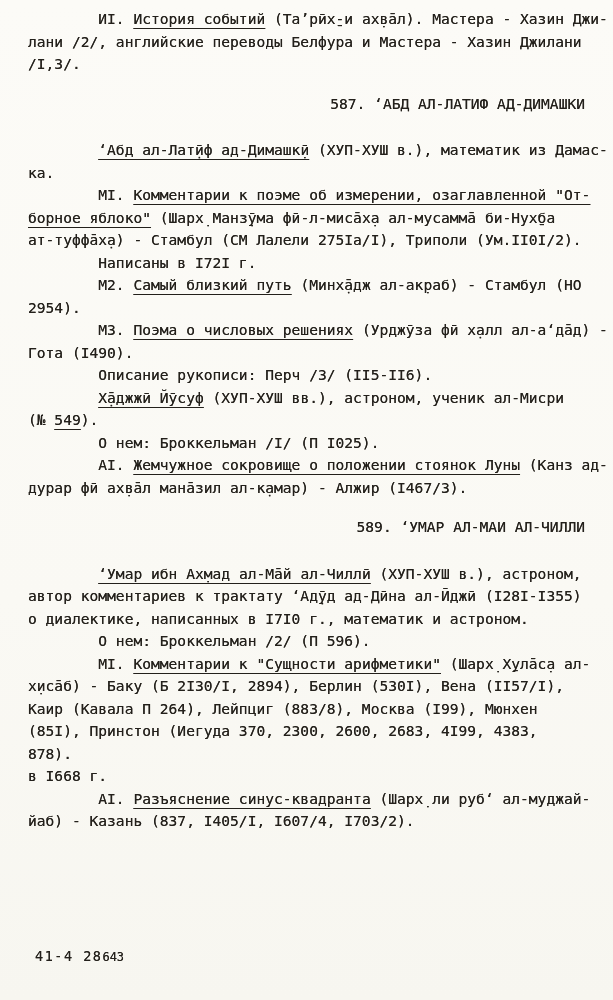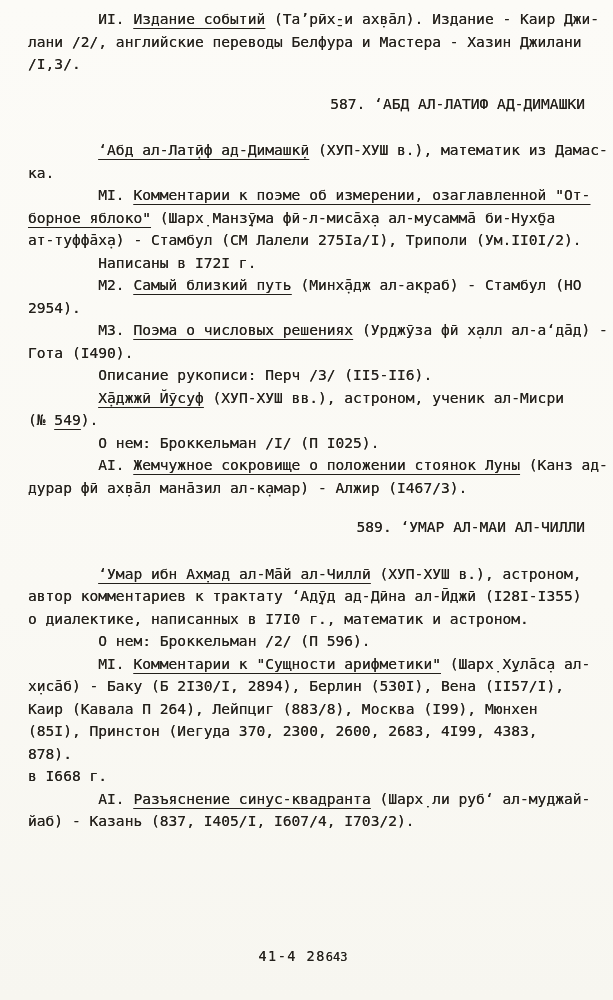--- a/index.html
+++ b/index.html
@@ -26,33 +26,33 @@
     margin:17px 0 24px 0;
   }
   .u{
     text-decoration:underline;
     text-underline-offset:3.5px;
     text-decoration-thickness:1.3px;
   }
   .footer{
     position:absolute;
     left:35px;right:42px;top:948px;
-    display:flex;justify-content:center;align-items:baseline;
+    display:flex;justify-content:flex-start;align-items:baseline;
     text-shadow:0 0 0.5px rgba(32,28,22,.8);
   }
   .footer-left{font-size:13.5px;letter-spacing:1.5px;}
   .footer-right{font-size:12px;}
 </style>
 </head>
 <body>
 
 <div class="page">
   <div class="content" style="color: rgb(35, 32, 27);">
       <div class="para">
-        <div class="line"><span>        ИI. </span><span class="u">Издание событий</span><span> (Та’рӣх̱-и ах̣ва̄л). Издание - Каир Джи-</span></div>
+        <div class="line"><span>        ИI. </span><span class="u">История событий</span><span> (Та’рӣх̱-и ах̣ва̄л). Мастера - Хазин Джи-</span></div>
         <div class="line"><span>лани /2/, английские переводы Белфура и Мастера - Хазин Джилани</span></div>
         <div class="line"><span>/I,3/.</span></div>
       </div>
       <div class="heading">
         <div class="line"><span>587. ‘АБД АЛ-ЛАТИФ АД-ДИМАШКИ</span></div>
       </div>
       <div class="para">
         <div class="line"><span>        </span><span class="u">‘Абд ал-Лат̣ӣф ад-Димашк̣ӣ</span><span> (ХУП-ХУШ в.), математик из Дамас-</span></div>
         <div class="line"><span>ка.</span></div>
         <div class="line"><span>        МI. </span><span class="u">Комментарии к поэме об измерении, озаглавленной "От-</span></div>

